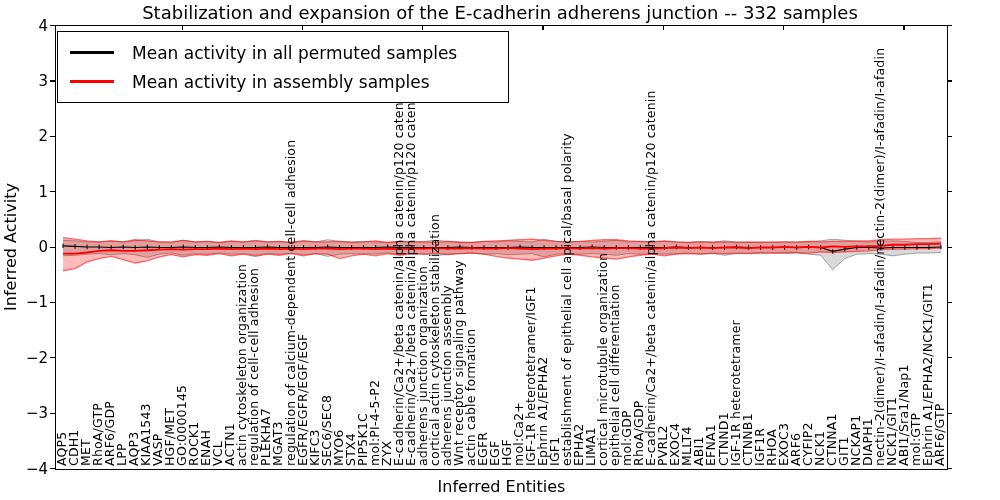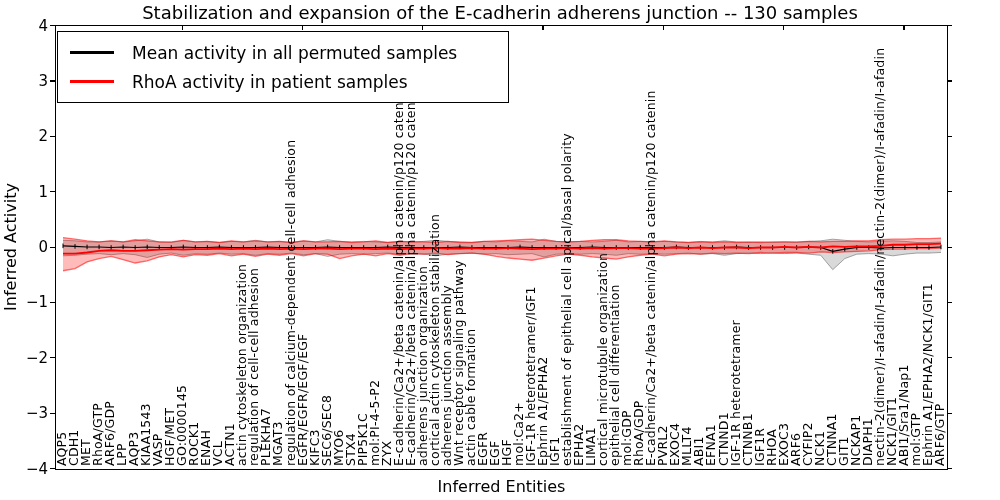--- a/index.html
+++ b/index.html
@@ -36,21 +36,21 @@
     border:1.3px solid #000;background:#fff;z-index:5;padding:6px 10px 6px 12px;
   }
   .legend-row{display:flex;align-items:center;height:29px;}
   .legend-sample{display:inline-block;width:44px;height:2.2px;margin-right:18px;flex:0 0 auto;}
   .legend-label{font-size:17px;white-space:nowrap;}
 </style>
 </head>
 <body>
 
 <div class="fig">
-  <div class="title">Stabilization and expansion of the E-cadherin adherens junction -- 130 samples</div>
+  <div class="title">Stabilization and expansion of the E-cadherin adherens junction -- 332 samples</div>
 
   <div class="ylabel">Inferred Activity</div>
   <div class="xaxis-label">Inferred Entities</div>
 
   <div class="plot">
     <svg id="chart-svg" width="891" height="443">
         <polygon points="7,214.30125 19.027397260273972,214.855 31.054794520547944,215.9625 43.082191780821915,215.9625 55.10958904109589,214.855 67.13698630136986,215.9625 79.16438356164383,214.855 91.1917808219178,213.19375 103.21917808219177,215.9625 115.24657534246575,216.51625 127.27397260273972,214.30125 139.3013698630137,215.9625 151.32876712328766,215.40875 163.35616438356163,216.51625 175.3835616438356,215.40875 187.41095890410958,215.9625 199.43835616438355,214.30125 211.46575342465752,215.9625 223.4931506849315,215.40875 235.52054794520546,216.51625 247.54794520547944,214.855 259.5753424657534,215.9625 271.6027397260274,213.7475 283.63013698630135,215.40875 295.6575342465753,215.9625 307.6849315068493,215.40875 319.71232876712327,215.9625 331.73972602739724,216.51625 343.7671232876712,215.40875 355.7945205479452,215.9625 367.82191780821915,215.40875 379.8493150684931,214.30125 391.8767123287671,215.40875 403.90410958904107,215.9625 415.93150684931504,216.51625 427.958904109589,215.40875 439.986301369863,215.9625 452.01369863013696,214.855 464.04109589041093,215.40875 476.0684931506849,215.9625 488.0958904109589,213.19375 500.12328767123284,215.40875 512.1506849315068,215.9625 524.1780821917807,215.40875 536.2054794520548,215.9625 548.2328767123288,215.40875 560.2602739726027,214.30125 572.2876712328766,215.9625 584.3150684931506,215.40875 596.3424657534247,215.9625 608.3698630136986,215.40875 620.3972602739725,215.9625 632.4246575342465,216.51625 644.4520547945206,215.40875 656.4794520547945,215.9625 668.5068493150684,214.855 680.5342465753424,215.9625 692.5616438356165,216.51625 704.5890410958904,215.9625 716.6164383561643,216.51625 728.6438356164383,215.9625 740.6712328767123,216.51625 752.6986301369863,215.40875 764.7260273972602,214.855 776.7534246575342,213.19375 788.7808219178082,214.30125 800.8082191780821,215.40875 812.835616438356,215.9625 824.8630136986301,215.40875 836.8904109589041,214.855 848.917808219178,215.40875 860.9452054794519,216.51625 872.972602739726,216.51625 885,215.9625 885,226.48375 872.972602739726,227.0375 860.9452054794519,227.0375 848.917808219178,228.145 836.8904109589041,229.80625 824.8630136986301,228.145 812.835616438356,227.59125 800.8082191780821,228.145 788.7808219178082,232.575 776.7534246575342,243.65 764.7260273972602,229.2525 752.6986301369863,228.145 740.6712328767123,227.0375 728.6438356164383,227.59125 716.6164383561643,227.0375 704.5890410958904,227.59125 692.5616438356165,227.0375 680.5342465753424,227.59125 668.5068493150684,229.2525 656.4794520547945,227.59125 644.4520547945206,228.145 632.4246575342465,227.0375 620.3972602739725,227.59125 608.3698630136986,228.145 596.3424657534247,227.59125 584.3150684931506,228.145 572.2876712328766,227.59125 560.2602739726027,229.2525 548.2328767123288,228.145 536.2054794520548,227.59125 524.1780821917807,228.145 512.1506849315068,227.59125 500.12328767123284,228.145 488.0958904109589,230.91375 476.0684931506849,227.59125 464.04109589041093,228.145 452.01369863013696,228.69875 439.986301369863,227.59125 427.958904109589,228.145 415.93150684931504,227.0375 403.90410958904107,227.59125 391.8767123287671,228.145 379.8493150684931,229.80625 367.82191780821915,228.145 355.7945205479452,227.59125 343.7671232876712,228.145 331.73972602739724,227.0375 319.71232876712327,227.59125 307.6849315068493,228.145 295.6575342465753,227.59125 283.63013698630135,228.145 271.6027397260274,230.36 259.5753424657534,227.59125 247.54794520547944,228.69875 235.52054794520546,227.0375 223.4931506849315,228.145 211.46575342465752,227.59125 199.43835616438355,229.2525 187.41095890410958,227.59125 175.3835616438356,228.145 163.35616438356163,227.0375 151.32876712328766,228.145 139.3013698630137,227.59125 127.27397260273972,229.2525 115.24657534246575,227.0375 103.21917808219177,228.145 91.1917808219178,231.4675 79.16438356164383,228.69875 67.13698630136986,227.59125 55.10958904109589,228.69875 43.082191780821915,227.59125 31.054794520547944,228.145 19.027397260273972,229.2525 7,229.80625" fill="#aaaaaa" fill-opacity="0.45"></polygon>
         <polyline points="7,214.30125 19.027397260273972,214.855 31.054794520547944,215.9625 43.082191780821915,215.9625 55.10958904109589,214.855 67.13698630136986,215.9625 79.16438356164383,214.855 91.1917808219178,213.19375 103.21917808219177,215.9625 115.24657534246575,216.51625 127.27397260273972,214.30125 139.3013698630137,215.9625 151.32876712328766,215.40875 163.35616438356163,216.51625 175.3835616438356,215.40875 187.41095890410958,215.9625 199.43835616438355,214.30125 211.46575342465752,215.9625 223.4931506849315,215.40875 235.52054794520546,216.51625 247.54794520547944,214.855 259.5753424657534,215.9625 271.6027397260274,213.7475 283.63013698630135,215.40875 295.6575342465753,215.9625 307.6849315068493,215.40875 319.71232876712327,215.9625 331.73972602739724,216.51625 343.7671232876712,215.40875 355.7945205479452,215.9625 367.82191780821915,215.40875 379.8493150684931,214.30125 391.8767123287671,215.40875 403.90410958904107,215.9625 415.93150684931504,216.51625 427.958904109589,215.40875 439.986301369863,215.9625 452.01369863013696,214.855 464.04109589041093,215.40875 476.0684931506849,215.9625 488.0958904109589,213.19375 500.12328767123284,215.40875 512.1506849315068,215.9625 524.1780821917807,215.40875 536.2054794520548,215.9625 548.2328767123288,215.40875 560.2602739726027,214.30125 572.2876712328766,215.9625 584.3150684931506,215.40875 596.3424657534247,215.9625 608.3698630136986,215.40875 620.3972602739725,215.9625 632.4246575342465,216.51625 644.4520547945206,215.40875 656.4794520547945,215.9625 668.5068493150684,214.855 680.5342465753424,215.9625 692.5616438356165,216.51625 704.5890410958904,215.9625 716.6164383561643,216.51625 728.6438356164383,215.9625 740.6712328767123,216.51625 752.6986301369863,215.40875 764.7260273972602,214.855 776.7534246575342,213.19375 788.7808219178082,214.30125 800.8082191780821,215.40875 812.835616438356,215.9625 824.8630136986301,215.40875 836.8904109589041,214.855 848.917808219178,215.40875 860.9452054794519,216.51625 872.972602739726,216.51625 885,215.9625" fill="none" stroke="#8c8c8c" stroke-opacity="0.8" stroke-width="1"></polyline>
         <polyline points="7,229.80625 19.027397260273972,229.2525 31.054794520547944,228.145 43.082191780821915,227.59125 55.10958904109589,228.69875 67.13698630136986,227.59125 79.16438356164383,228.69875 91.1917808219178,231.4675 103.21917808219177,228.145 115.24657534246575,227.0375 127.27397260273972,229.2525 139.3013698630137,227.59125 151.32876712328766,228.145 163.35616438356163,227.0375 175.3835616438356,228.145 187.41095890410958,227.59125 199.43835616438355,229.2525 211.46575342465752,227.59125 223.4931506849315,228.145 235.52054794520546,227.0375 247.54794520547944,228.69875 259.5753424657534,227.59125 271.6027397260274,230.36 283.63013698630135,228.145 295.6575342465753,227.59125 307.6849315068493,228.145 319.71232876712327,227.59125 331.73972602739724,227.0375 343.7671232876712,228.145 355.7945205479452,227.59125 367.82191780821915,228.145 379.8493150684931,229.80625 391.8767123287671,228.145 403.90410958904107,227.59125 415.93150684931504,227.0375 427.958904109589,228.145 439.986301369863,227.59125 452.01369863013696,228.69875 464.04109589041093,228.145 476.0684931506849,227.59125 488.0958904109589,230.91375 500.12328767123284,228.145 512.1506849315068,227.59125 524.1780821917807,228.145 536.2054794520548,227.59125 548.2328767123288,228.145 560.2602739726027,229.2525 572.2876712328766,227.59125 584.3150684931506,228.145 596.3424657534247,227.59125 608.3698630136986,228.145 620.3972602739725,227.59125 632.4246575342465,227.0375 644.4520547945206,228.145 656.4794520547945,227.59125 668.5068493150684,229.2525 680.5342465753424,227.59125 692.5616438356165,227.0375 704.5890410958904,227.59125 716.6164383561643,227.0375 728.6438356164383,227.59125 740.6712328767123,227.0375 752.6986301369863,228.145 764.7260273972602,229.2525 776.7534246575342,243.65 788.7808219178082,232.575 800.8082191780821,228.145 812.835616438356,227.59125 824.8630136986301,228.145 836.8904109589041,229.80625 848.917808219178,228.145 860.9452054794519,227.0375 872.972602739726,227.0375 885,226.48375" fill="none" stroke="#8c8c8c" stroke-opacity="0.8" stroke-width="1"></polyline>
         <polygon points="7,211.5325 19.027397260273972,213.19375 31.054794520547944,214.855 43.082191780821915,215.9625 55.10958904109589,214.855 67.13698630136986,215.9625 79.16438356164383,213.7475 91.1917808219178,214.855 103.21917808219177,215.9625 115.24657534246575,215.9625 127.27397260273972,214.30125 139.3013698630137,215.9625 151.32876712328766,215.40875 163.35616438356163,216.51625 175.3835616438356,214.855 187.41095890410958,215.9625 199.43835616438355,214.855 211.46575342465752,215.9625 223.4931506849315,215.40875 235.52054794520546,216.51625 247.54794520547944,214.855 259.5753424657534,215.9625 271.6027397260274,215.9625 283.63013698630135,215.40875 295.6575342465753,216.51625 307.6849315068493,215.9625 319.71232876712327,214.855 331.73972602739724,216.51625 343.7671232876712,215.40875 355.7945205479452,215.9625 367.82191780821915,215.9625 379.8493150684931,216.51625 391.8767123287671,215.40875 403.90410958904107,216.51625 415.93150684931504,216.51625 427.958904109589,215.40875 439.986301369863,214.855 452.01369863013696,214.30125 464.04109589041093,213.7475 476.0684931506849,213.19375 488.0958904109589,214.30125 500.12328767123284,215.40875 512.1506849315068,215.9625 524.1780821917807,215.40875 536.2054794520548,214.30125 548.2328767123288,213.7475 560.2602739726027,213.7475 572.2876712328766,214.855 584.3150684931506,215.40875 596.3424657534247,215.9625 608.3698630136986,214.855 620.3972602739725,215.9625 632.4246575342465,216.51625 644.4520547945206,215.9625 656.4794520547945,216.51625 668.5068493150684,215.9625 680.5342465753424,216.51625 692.5616438356165,215.9625 704.5890410958904,216.51625 716.6164383561643,215.9625 728.6438356164383,215.9625 740.6712328767123,215.9625 752.6986301369863,215.40875 764.7260273972602,215.9625 776.7534246575342,215.40875 788.7808219178082,215.40875 800.8082191780821,214.855 812.835616438356,214.855 824.8630136986301,213.7475 836.8904109589041,213.19375 848.917808219178,213.19375 860.9452054794519,212.64 872.972602739726,212.64 885,212.08625 885,222.05375 872.972602739726,222.6075 860.9452054794519,222.6075 848.917808219178,223.16125 836.8904109589041,223.16125 824.8630136986301,223.715 812.835616438356,224.8225 800.8082191780821,225.37625 788.7808219178082,225.93 776.7534246575342,226.48375 764.7260273972602,225.93 752.6986301369863,227.0375 740.6712328767123,226.48375 728.6438356164383,226.48375 716.6164383561643,227.0375 704.5890410958904,226.48375 692.5616438356165,227.59125 680.5342465753424,227.0375 668.5068493150684,227.59125 656.4794520547945,227.0375 644.4520547945206,228.145 632.4246575342465,227.59125 620.3972602739725,228.145 608.3698630136986,229.80625 596.3424657534247,228.145 584.3150684931506,229.2525 572.2876712328766,230.91375 560.2602739726027,233.12875 548.2328767123288,232.02125 536.2054794520548,230.91375 524.1780821917807,229.2525 512.1506849315068,228.145 500.12328767123284,229.80625 488.0958904109589,232.02125 476.0684931506849,234.23625 464.04109589041093,233.12875 452.01369863013696,232.02125 439.986301369863,230.36 427.958904109589,228.145 415.93150684931504,227.0375 403.90410958904107,227.59125 391.8767123287671,228.69875 379.8493150684931,227.0375 367.82191780821915,228.145 355.7945205479452,227.59125 343.7671232876712,229.2525 331.73972602739724,227.59125 319.71232876712327,229.80625 307.6849315068493,228.145 295.6575342465753,229.80625 283.63013698630135,232.575 271.6027397260274,228.145 259.5753424657534,227.59125 247.54794520547944,229.80625 235.52054794520546,227.59125 223.4931506849315,229.2525 211.46575342465752,228.145 199.43835616438355,230.36 187.41095890410958,228.145 175.3835616438356,229.80625 163.35616438356163,227.59125 151.32876712328766,229.2525 139.3013698630137,228.69875 127.27397260273972,230.91375 115.24657534246575,228.69875 103.21917808219177,230.91375 91.1917808219178,234.79 79.16438356164383,237.005 67.13698630136986,233.6825 55.10958904109589,230.36 43.082191780821915,232.575 31.054794520547944,235.8975 19.027397260273972,242.5425 7,244.7575" fill="#ff0000" fill-opacity="0.27"></polygon>
@@ -177,16 +177,16 @@
       <div class="tickmark" style="left: 903.318px; top: 26px; width: 1.2px; height: 4px;"></div>
     </div>
 
   <div class="legend" id="legend">
       <div class="legend-row">
         <span class="legend-sample" style="background: rgb(0, 0, 0);"></span>
         <span class="legend-label">Mean activity in all permuted samples</span>
       </div>
       <div class="legend-row">
         <span class="legend-sample" style="background: rgb(255, 0, 0);"></span>
-        <span class="legend-label">RhoA activity in patient samples</span>
+        <span class="legend-label">Mean activity in assembly samples</span>
       </div>
     </div>
 </div>
 
 </body></html>

